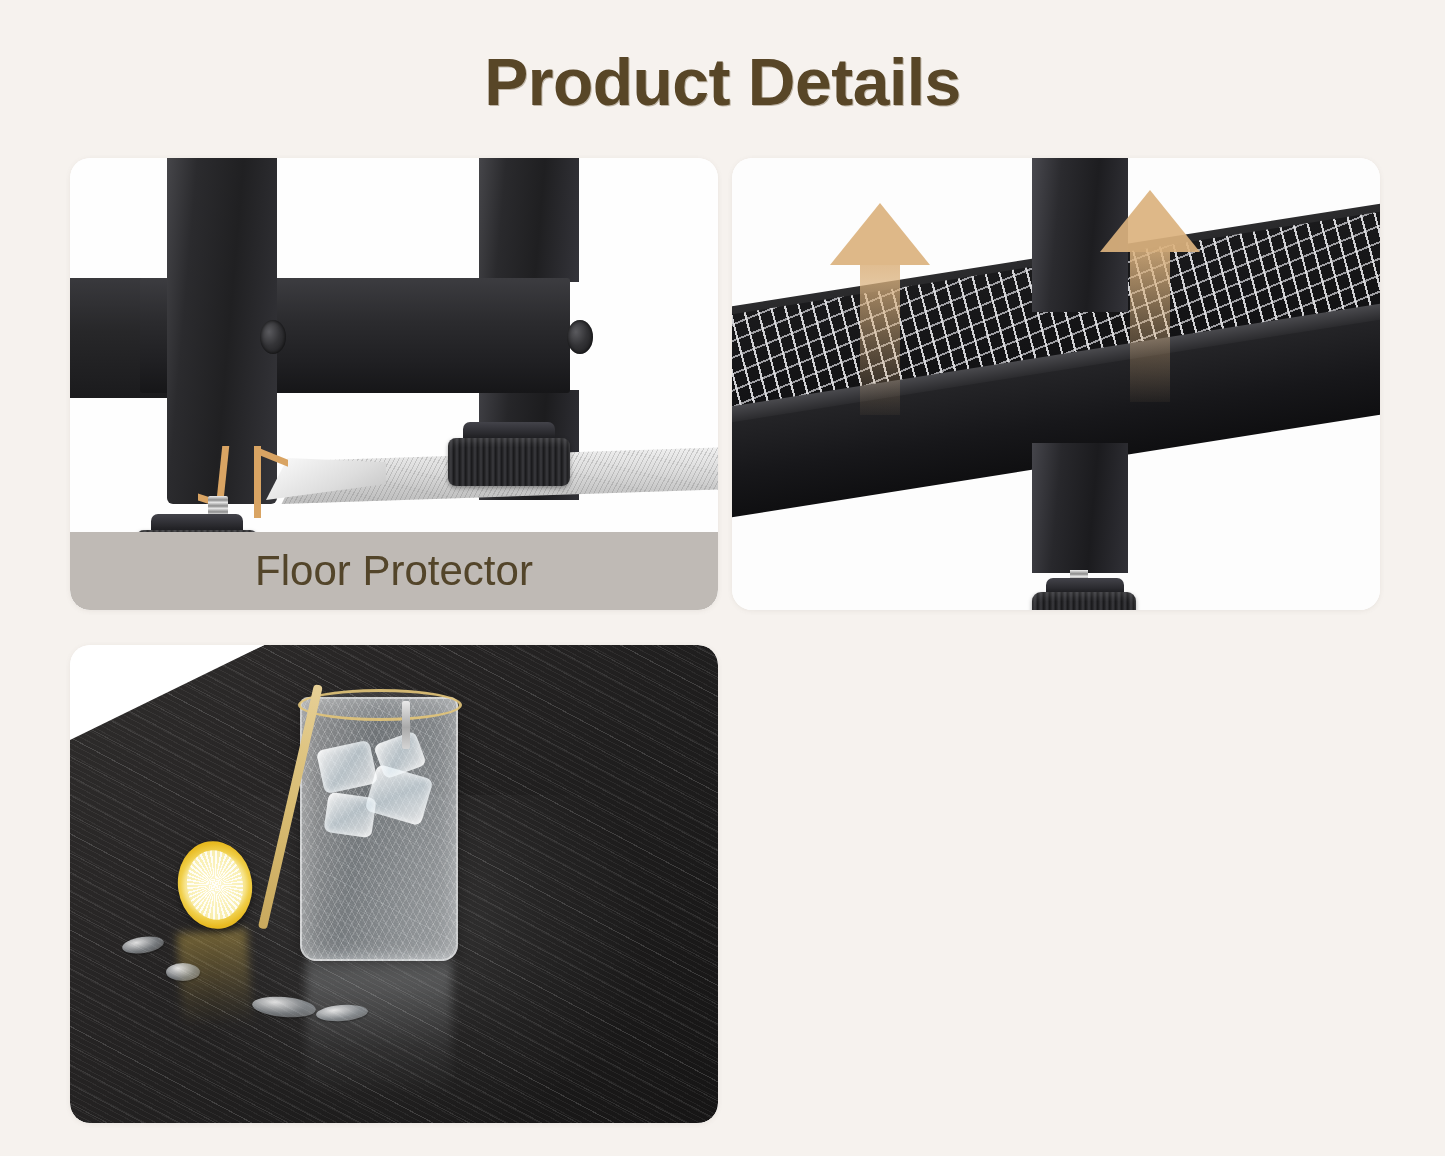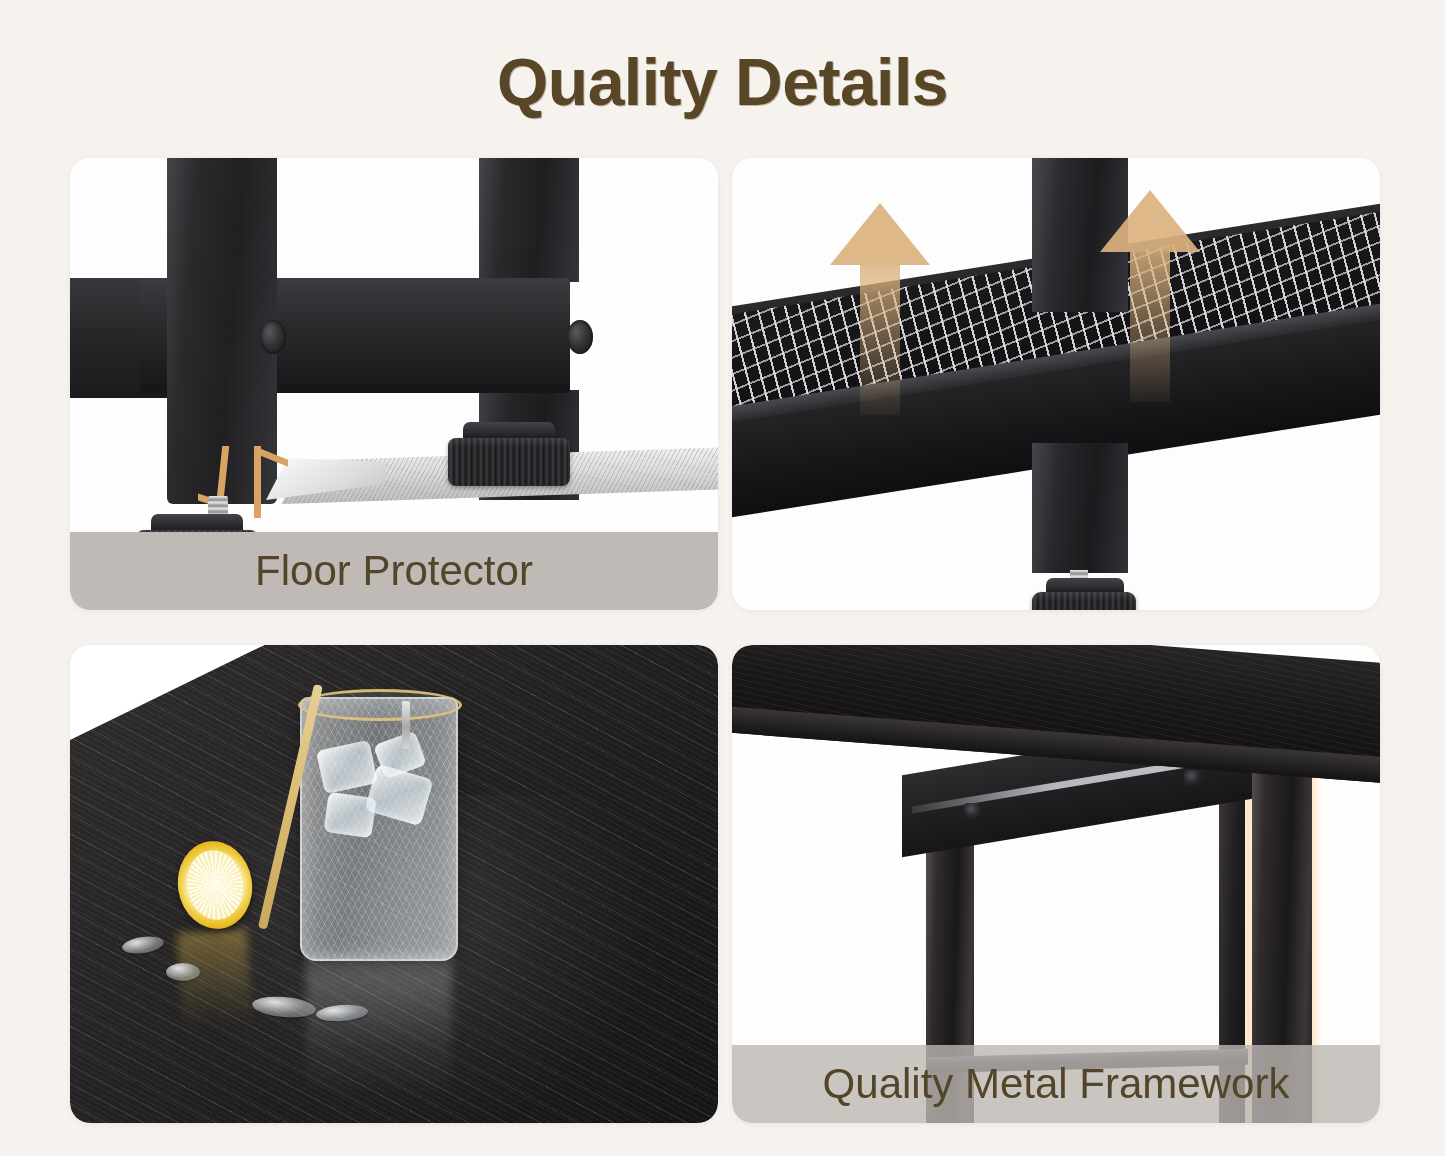--- a/index.html
+++ b/index.html
@@ -428,21 +428,21 @@
     background: linear-gradient(90deg, rgba(255,186,104,0) 0%, rgba(255,196,120,0.55) 45%, rgba(255,210,150,0.18) 100%);
     filter: blur(3px);
   }
   .p4 .glow.g1 { left: 225px; top: 170px; width: 14px; height: 330px; }
   .p4 .glow.g2 { left: 508px; top: 110px; width: 16px; height: 390px; }
   .p4 .glow.g3 { left: 572px; top: 60px;  width: 14px; height: 440px; }
 </style>
 </head>
 <body>
 
-<div class="page-title">Quality Details</div>
+<div class="page-title">Product Details</div>
 
 <div class="grid">
 
   <div class="panel p1">
     <div class="stage">
       <div class="bg"></div>
 
       <div class="metal rail-stub"></div>
       <div class="metal leg-r"></div>
       <div class="metal leg-r2"></div>
@@ -516,39 +516,14 @@
       <div class="straw"></div>
       <div class="stirrer"></div>
 
       <div class="droplet d1"></div>
       <div class="droplet d2"></div>
       <div class="droplet d3"></div>
       <div class="droplet d4"></div>
     </div>
   </div>
 
-  <div class="panel p4">
-    <div class="stage">
-      <div class="bg"></div>
-
-      <div class="glow g1"></div>
-      <div class="glow g2"></div>
-      <div class="glow g3"></div>
-
-      <div class="leg leg-back"></div>
-      <div class="leg leg-right"></div>
-      <div class="crossbar"></div>
-
-      <div class="apron"></div>
-      <div class="apron-hl"></div>
-
-      <div class="screw-head s1"></div>
-      <div class="screw-head s2"></div>
-
-      <div class="leg leg-front"></div>
-
-      <div class="top-slab"></div>
-      <div class="top-edge"></div>
-    </div>
-    <div class="caption band-translucent">Quality Metal Framework</div>
-  </div>
 
 </div>
 
 </body></html>

